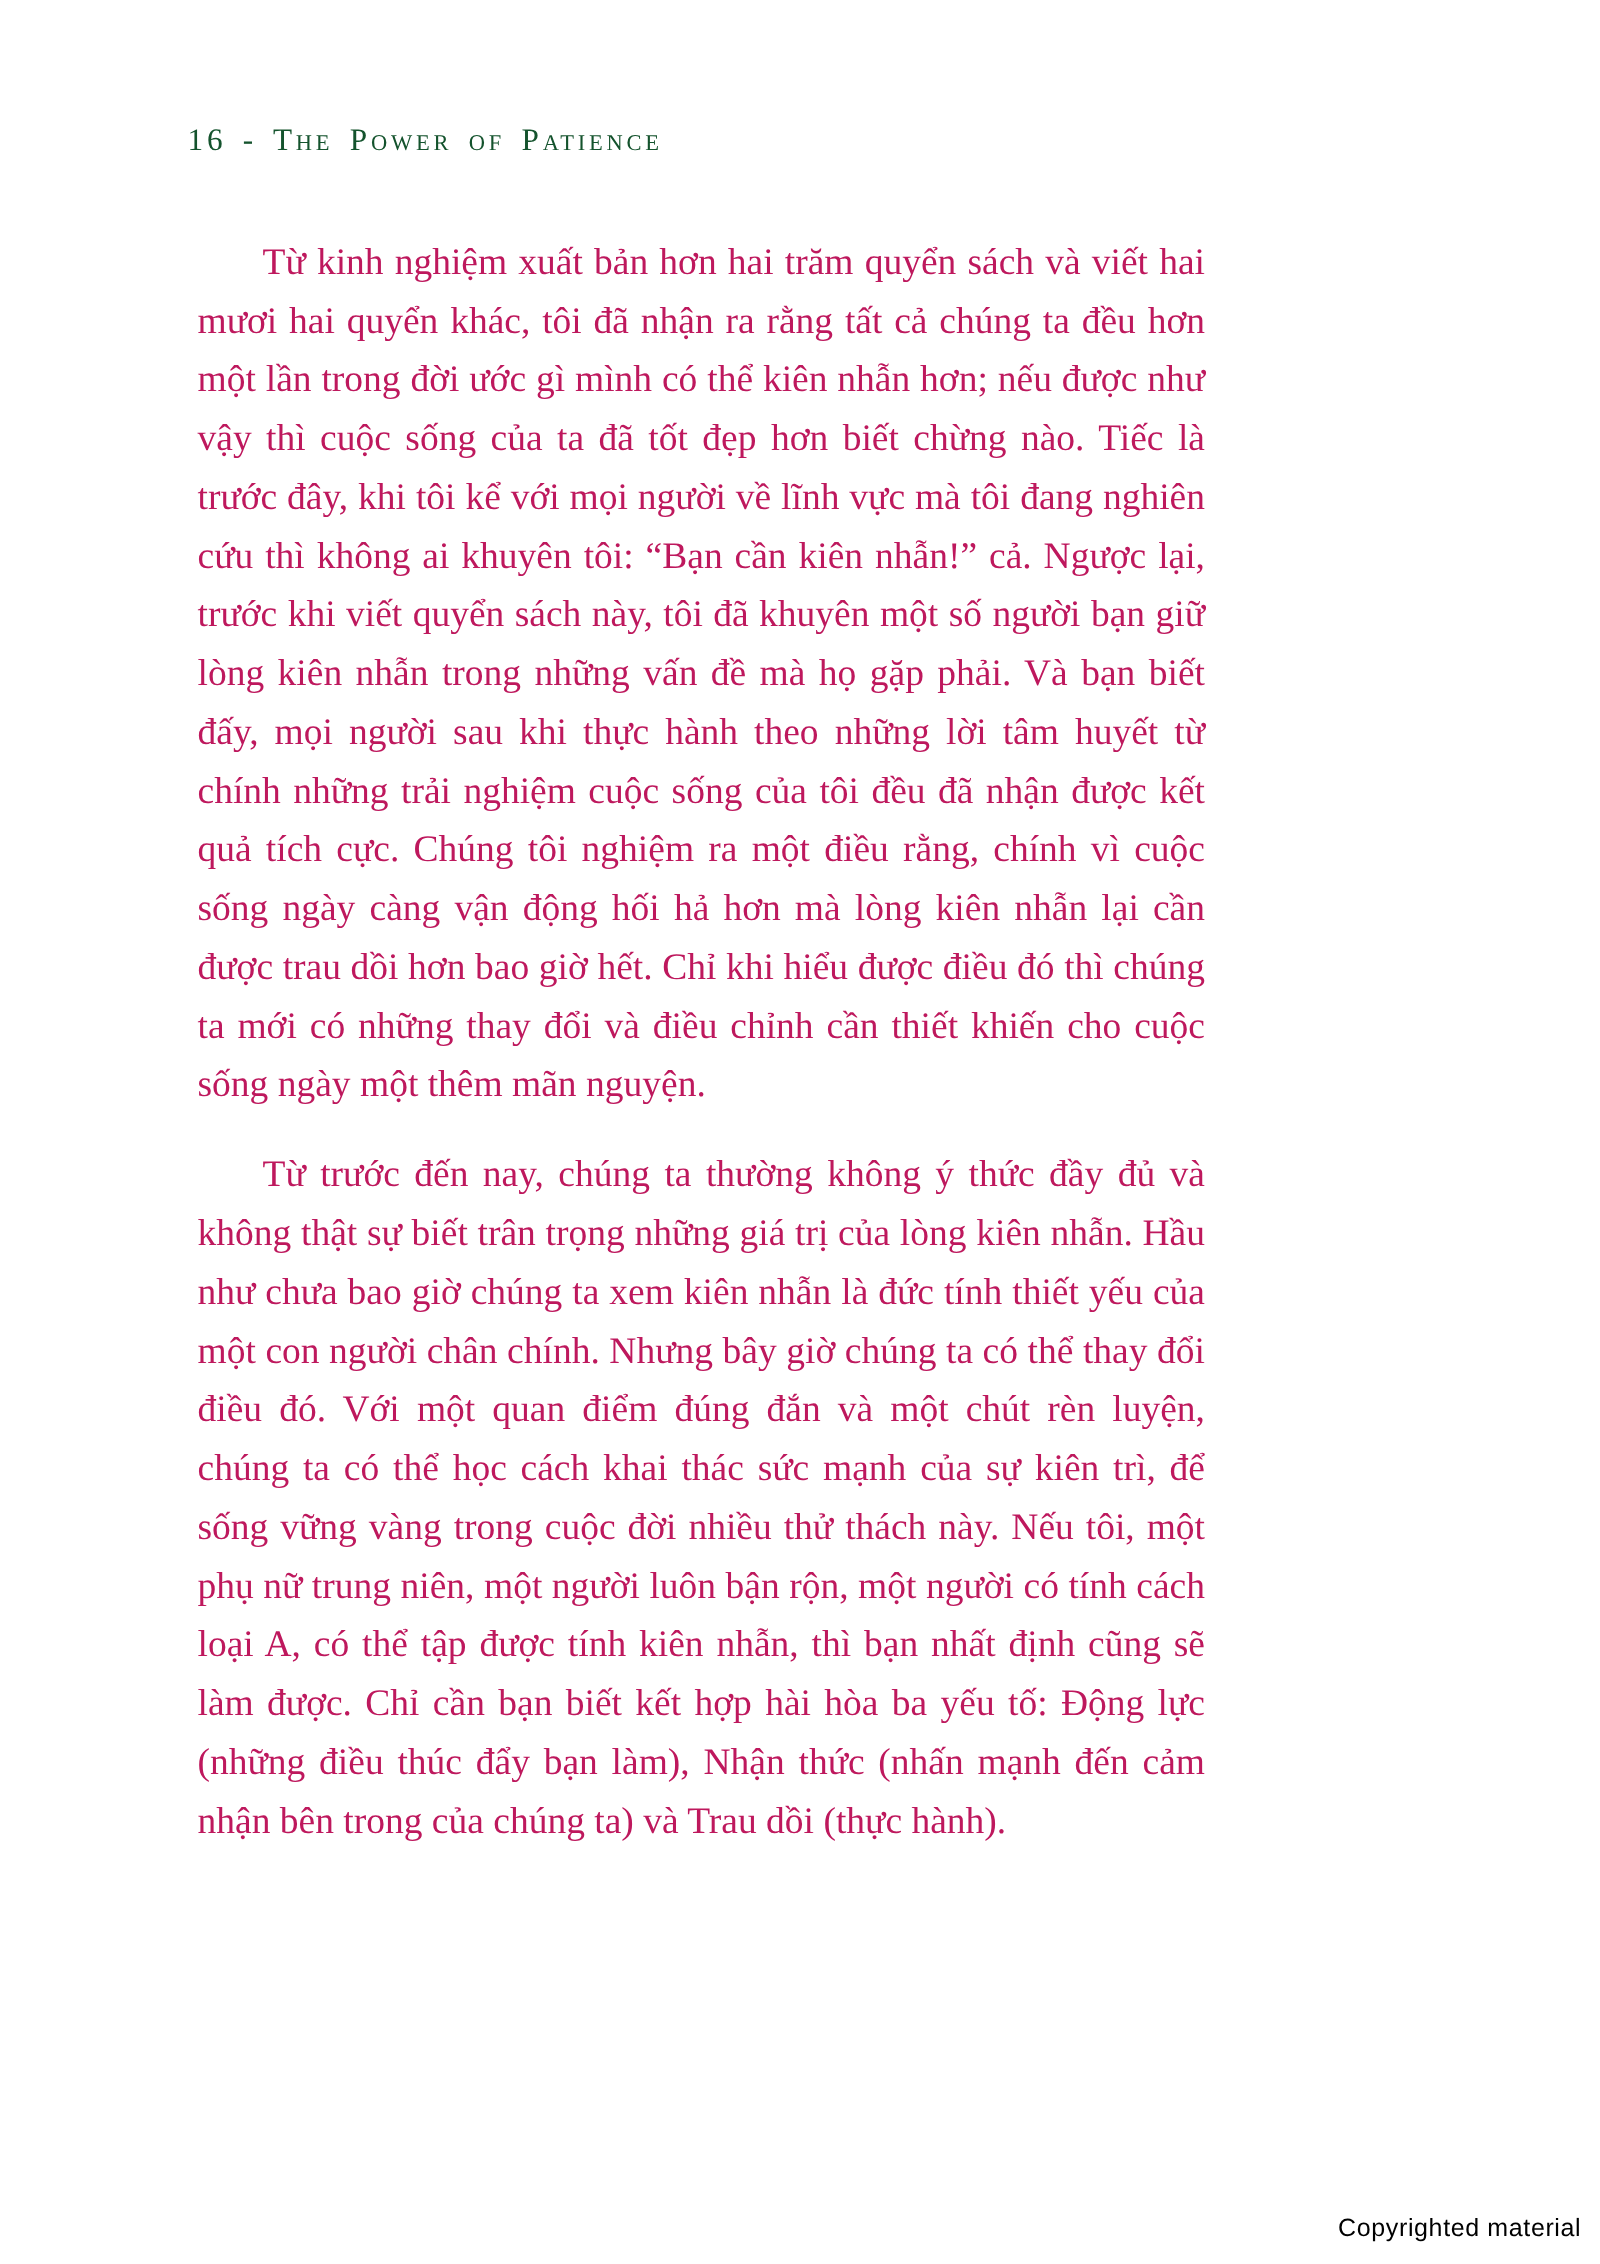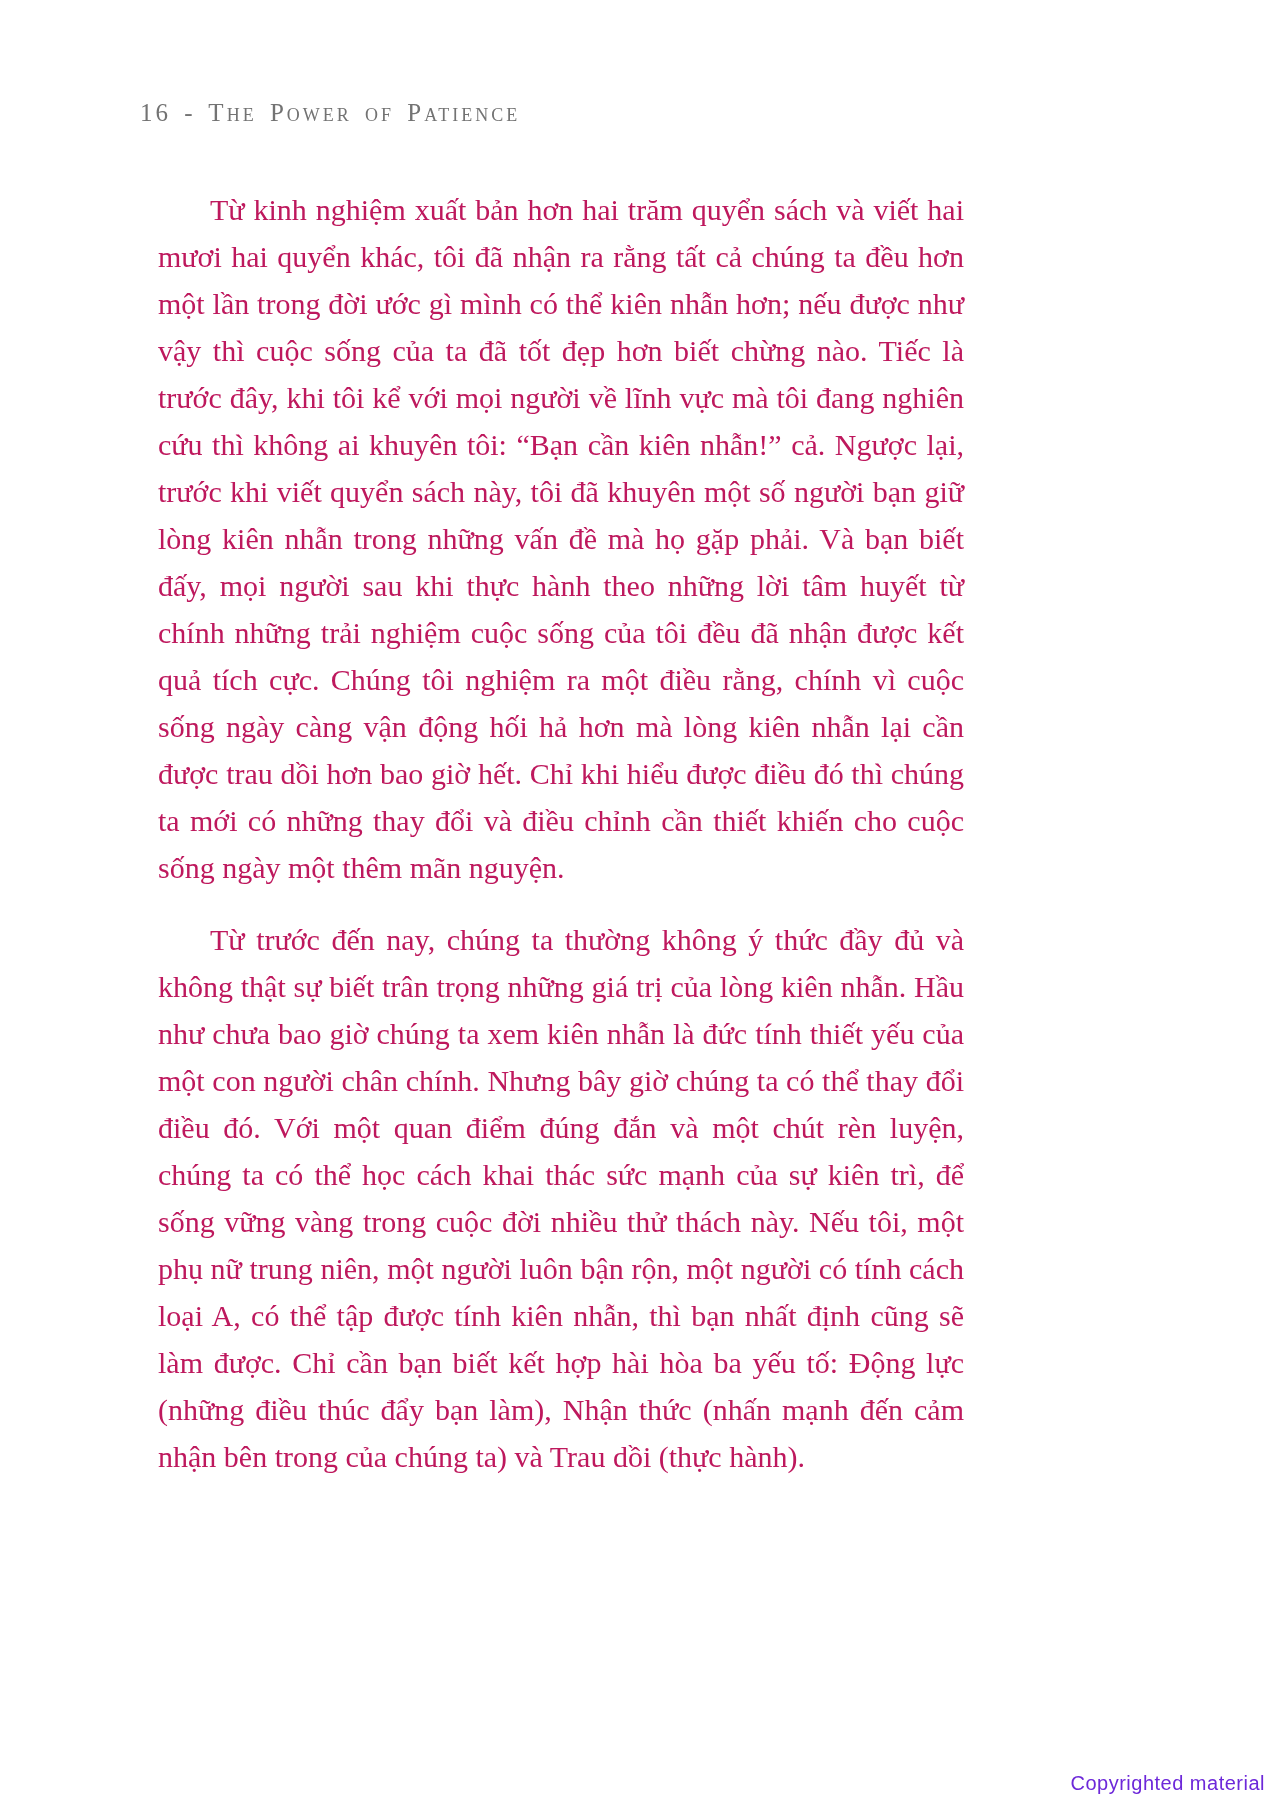--- a/index.html
+++ b/index.html
@@ -11,26 +11,26 @@
     position: relative;
     width: 1280px;
     height: 1811px;
     background: #ffffff;
     overflow: hidden;
     font-family: "Liberation Serif", "DejaVu Serif", serif;
   }
   .running-header {
     position: absolute;
     top: 99px;
-    left: 140px;
+    left: 150px;
     font-size: 25px;
     font-variant: small-caps;
     letter-spacing: 3px;
     word-spacing: 4px;
-    color: #737373;
+    color: #14532d;
     white-space: nowrap;
   }
   .text-block {
     position: absolute;
     top: 186px;
     left: 158px;
     width: 806px;
   }
   .text-block p {
     margin: 0 0 25px 0;
@@ -39,21 +39,21 @@
     text-align: justify;
     text-indent: 52px;
     color: #be185d;
   }
   .watermark {
     position: absolute;
     right: 15px;
     bottom: 16px;
     font-family: "Liberation Sans", sans-serif;
     font-size: 20px;
-    color: #6d28d9;
+    color: #000000;
     letter-spacing: 0.5px;
   }
 </style>
 </head>
 <body>
 
 <div class="page">
 
   <div class="running-header">16 - The Power of Patience</div>
 

